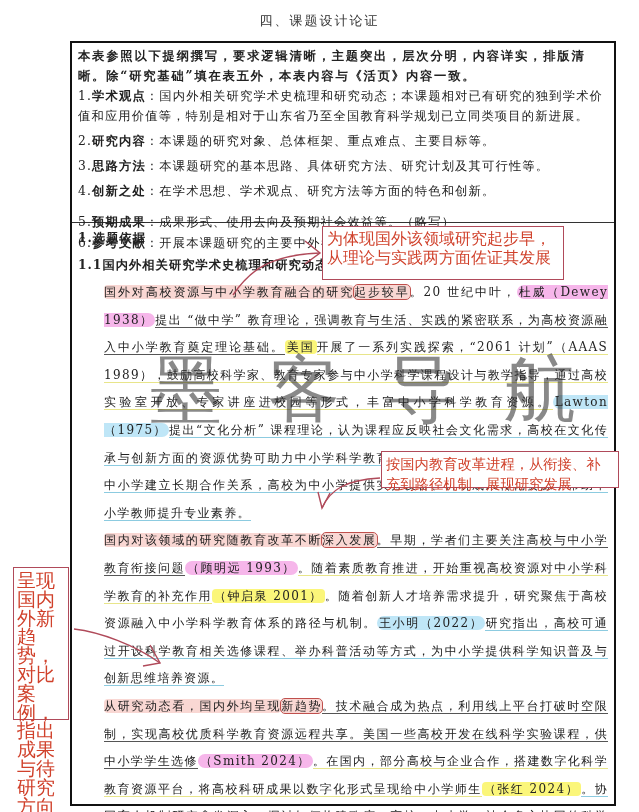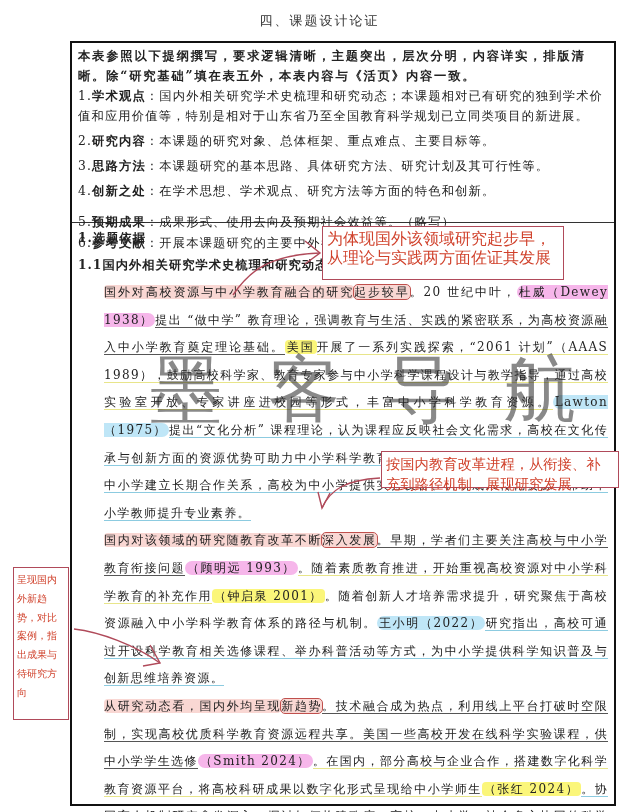--- a/index.html
+++ b/index.html
@@ -19,21 +19,21 @@
   .hl-pink{background:#f6b6ea;border-radius:9px;padding:0 2px;}
   .hl-yel{background:#fbf67a;border-radius:4px;padding:0 2px;}
   .hl-blue{background:#bfe6f7;border-radius:9px;padding:0 2px;}
   .box{outline:1.2px solid #c0504d;}
   .ul-dark{border-bottom:1px solid #555;}
   .ul-yel{border-bottom:1.5px solid #e8e58a;}
   .ul-blue{border-bottom:1.5px solid #8ccbe0;}
   .note{position:absolute;border:1.5px solid #b04a5a;background:#fff;color:#d0412b;font-family:"DejaVu Sans","Liberation Sans",sans-serif;font-size:16px;line-height:19px;padding:2px 4px;box-sizing:border-box;}
   .note1{left:322px;top:226px;width:242px;height:54px;}
   .note2{left:381px;top:451px;width:238px;height:37px;font-size:14.3px;line-height:20px;}
-  .note3{left:13px;top:567px;width:56px;height:153px;font-size:10px;line-height:18.8px;padding:3px 3px;}
+  .note3{left:13px;top:567px;width:56px;height:153px;font-size:19px;line-height:18.8px;padding:3px 3px;}
   .wm{position:absolute;left:150px;top:342px;font-family:"DejaVu Sans","Liberation Sans",sans-serif;font-size:72px;color:rgba(40,40,40,0.55);letter-spacing:46px;font-weight:300;pointer-events:none;white-space:nowrap;}
   svg.arrows{position:absolute;left:0;top:0;pointer-events:none;}
 </style>
 </head>
 <body>
 
 <div class="page-title">四、课题设计论证</div>
 
 <div class="table">
   <div class="instr">

